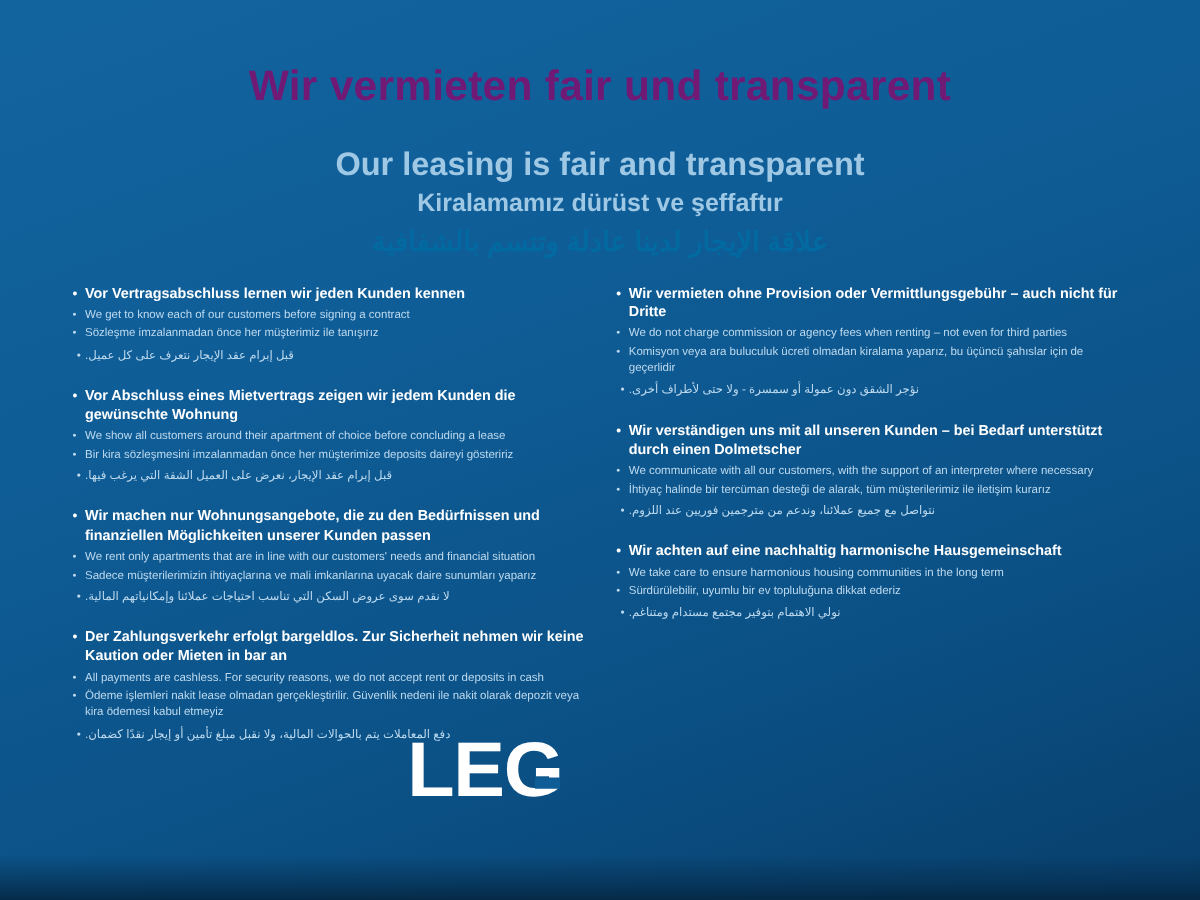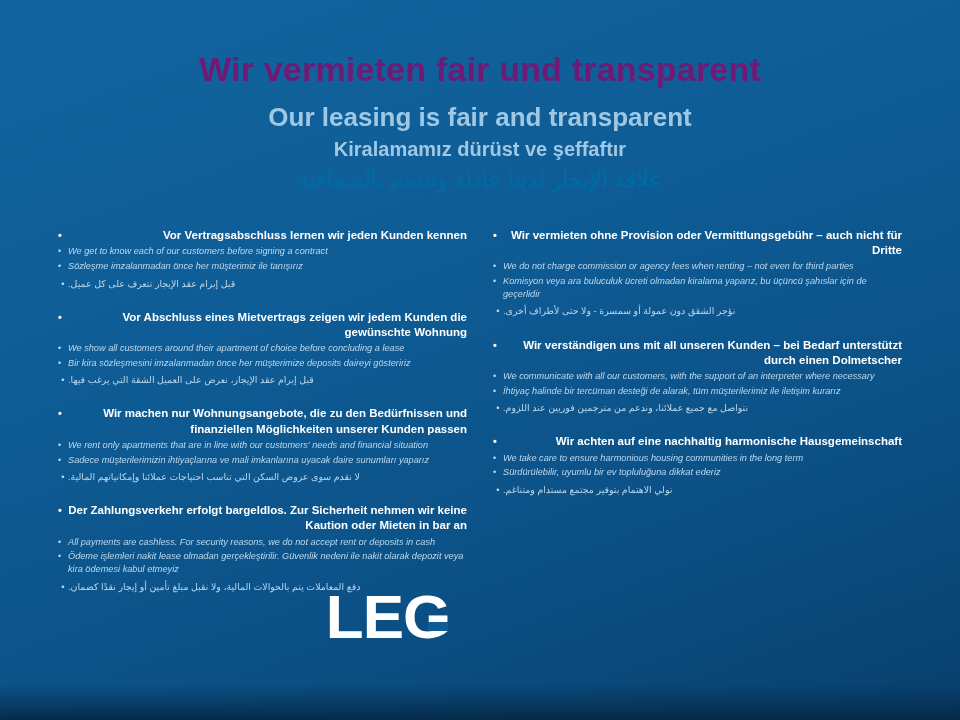--- a/index.html
+++ b/index.html
@@ -34,21 +34,21 @@
     font-weight: bold;
     letter-spacing: 0.2px;
     color: #701a75;
     line-height: 1.25;
   }
   .title-en {
     font-size: 26px;
     font-weight: bold;
     color: #9fc8e4;
     line-height: 1.3;
-    margin-top: 10px;
+    margin-top: 24px;
   }
   .title-tr {
     font-size: 20px;
     font-weight: bold;
     color: #9fc8e4;
     line-height: 1.3;
     margin-top: 2px;
   }
   .title-ar {
     font-size: 22px;
@@ -89,40 +89,38 @@
   }
   .g-head .bullet {
     flex: 0 0 auto;
     width: 10px;
     font-size: 11px;
     line-height: 1.32;
     color: #ffffff;
   }
   .g-head .htext {
     flex: 1 1 auto;
-    text-align: right;
   }
 
   .sub {
     display: flex;
     align-items: flex-start;
     font-size: 9.2px;
     color: #bcd9ee;
     line-height: 1.38;
     margin-top: 2px;
   }
   .sub .bullet {
     flex: 0 0 auto;
     width: 10px;
     font-size: 9px;
     line-height: 1.38;
   }
   .sub .stext {
     flex: 1 1 auto;
-    font-style: italic;
   }
 
   .sub-ar {
     display: flex;
     flex-direction: row-reverse;
     align-items: flex-start;
     font-size: 9.4px;
     color: #bcd9ee;
     line-height: 1.5;
     margin-top: 4px;

